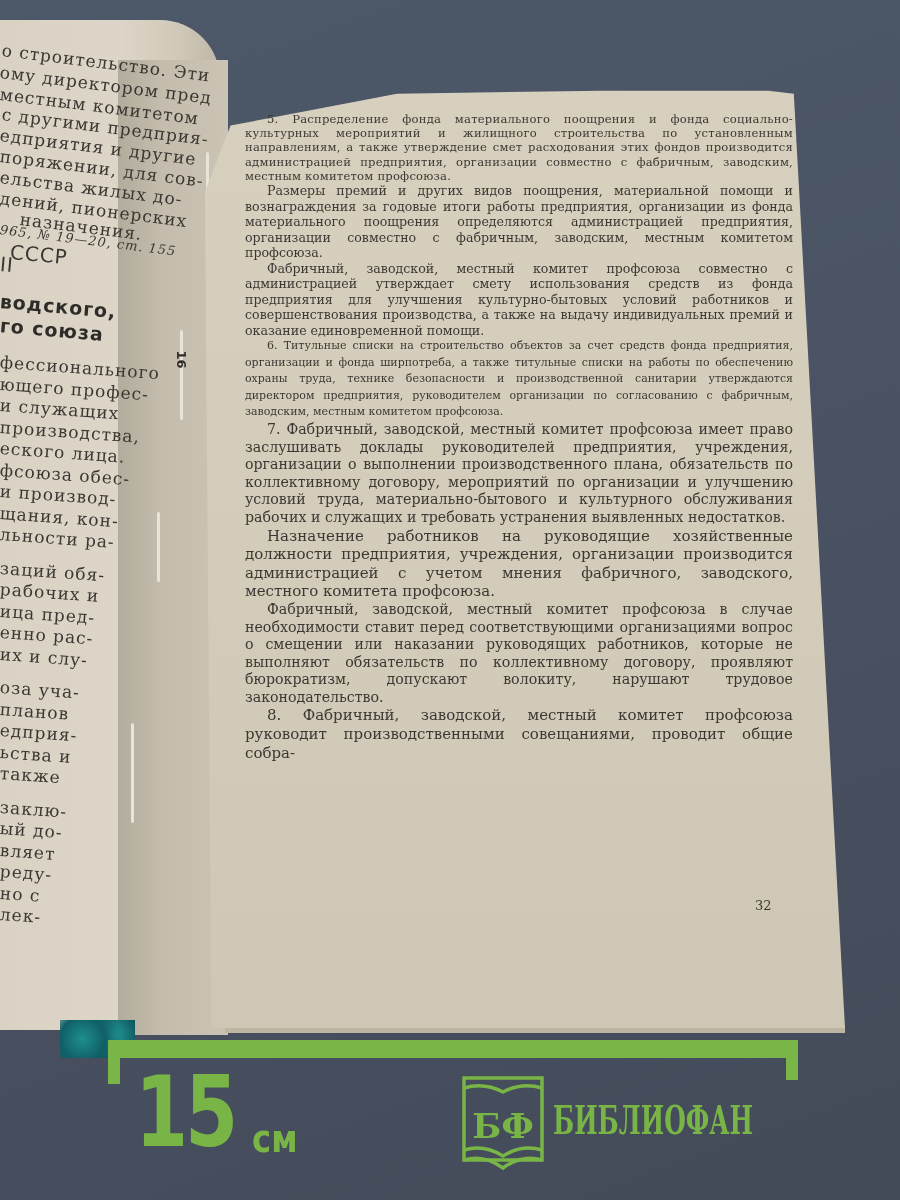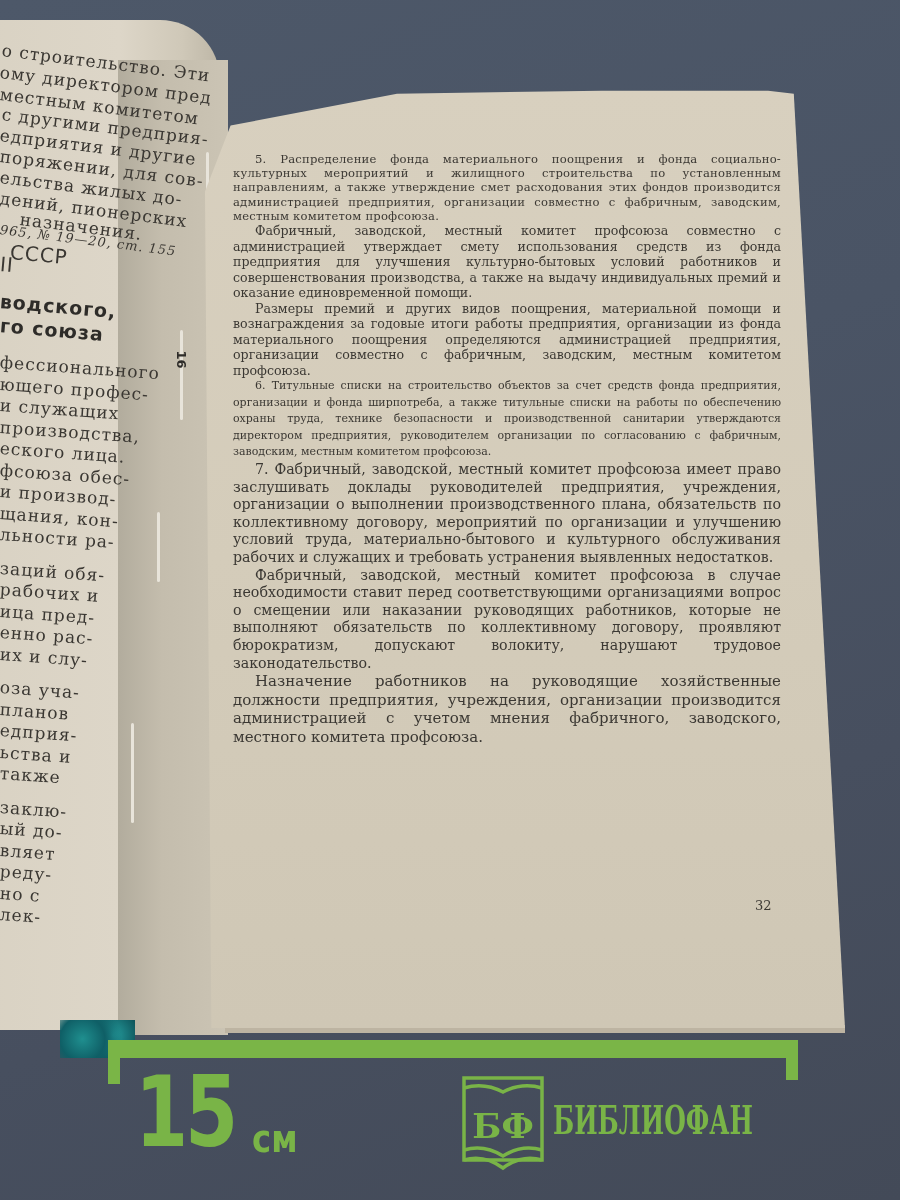--- a/index.html
+++ b/index.html
@@ -20,21 +20,21 @@
   .gutter{position:absolute;left:118px;top:60px;width:110px;height:975px;
     background:linear-gradient(90deg,#b2ac9d 0%,#c4bdad 40%,#cbc4b4 100%);}
   .stitch{position:absolute;width:3px;background:#e8e4da;border-radius:2px;}
   .side-num{position:absolute;left:172px;top:352px;font-size:13px;color:#2e2c29;
     transform:rotate(90deg);font-family:"DejaVu Sans",sans-serif;font-weight:bold;}
   
   .right-page{position:absolute;left:205px;top:88px;width:640px;height:940px;
     background:linear-gradient(180deg,#d8d0bf 0%,#d4ccba 50%,#cfc7b5 100%);
     clip-path:polygon(4% 4%,30% 0.6%,62% 0.3%,88% 0.3%,92% 0.6%,100% 100%,1% 100%,0% 11%);}
   .right-edge{position:absolute;left:225px;top:1025px;width:620px;height:8px;background:#bdb4a2;}
-  .page-text{position:absolute;left:233px;top:112px;width:548px;color:#3b3833;margin-top:40px;}
+  .page-text{position:absolute;left:245px;top:112px;width:548px;color:#3b3833;}
   .para{margin:0;text-align:justify;text-indent:22px;}
   .p-small{font-size:11.6px;line-height:14.2px;letter-spacing:0.2px;}
   .p-mid{font-size:12.6px;line-height:15.5px;}
   .p-large{font-size:11px;line-height:16.6px;}
   .p-xl{font-size:14.2px;line-height:17.6px;}
   .p-xxl{font-size:15px;line-height:18.6px;}
   .page-number{position:absolute;left:755px;top:898px;font-size:13px;color:#3b3833;}
   
   .cloth{position:absolute;left:60px;top:1020px;width:75px;height:38px;
     background:radial-gradient(circle at 30% 50%,#1f8f8f 0%,#0f5f66 40%,transparent 70%),
@@ -106,26 +106,27 @@
       <div class="left-line " style="top: 839.5px; left: 0px; transform: rotate(4deg); transform-origin: left center;">вляет</div>
       <div class="left-line " style="top: 861px; left: 0px; transform: rotate(4deg); transform-origin: left center;">реду-</div>
       <div class="left-line " style="top: 882.5px; left: 0px; transform: rotate(4deg); transform-origin: left center;">но с</div>
       <div class="left-line " style="top: 904px; left: 0px; transform: rotate(4deg); transform-origin: left center;">лек-</div>
     </div>
 
   <div class="right-edge"></div>
   <div class="right-page"></div>
   <div class="page-text" id="page-text">
       <p class="para p-small">5. Распределение фонда материального поощрения и фонда социально-культурных мероприятий и жилищного строительства по установленным направлениям, а также утверждение смет расходования этих фондов производится администрацией предприятия, организации совместно с фабричным, заводским, местным комитетом профсоюза.</p>
+      <p class="para p-mid">Размеры премий и других видов поощрения, материальной помощи и вознаграждения за годовые итоги работы предприятия, организации из фонда материального поощрения определяются администрацией предприятия, организации совместно с фабричным, заводским, местным комитетом профсоюза.</p>
       <p class="para p-mid">Фабричный, заводской, местный комитет профсоюза совместно с администрацией утверждает смету использования средств из фонда предприятия для улучшения культурно-бытовых условий работников и совершенствования производства, а также на выдачу индивидуальных премий и оказание единовременной помощи.</p>
-      <p class="para p-mid">Размеры премий и других видов поощрения, материальной помощи и вознаграждения за годовые итоги работы предприятия, организации из фонда материального поощрения определяются администрацией предприятия, организации совместно с фабричным, заводским, местным комитетом профсоюза.</p>
       <p class="para p-large">6. Титульные списки на строительство объектов за счет средств фонда предприятия, организации и фонда ширпотреба, а также титульные списки на работы по обеспечению охраны труда, технике безопасности и производственной санитарии утверждаются директором предприятия, руководителем организации по согласованию с фабричным, заводским, местным комитетом профсоюза.</p>
       <p class="para p-xl">7. Фабричный, заводской, местный комитет профсоюза имеет право заслушивать доклады руководителей предприятия, учреждения, организации о выполнении производственного плана, обязательств по коллективному договору, мероприятий по организации и улучшению условий труда, материально-бытового и культурного обслуживания рабочих и служащих и требовать устранения выявленных недостатков.</p>
+      <p class="para p-xxl">Назначение работников на руководящие хозяйственные должности предприятия, учреждения, организации производится администрацией с учетом мнения фабричного, заводского, местного комитета профсоюза.</p>
       <p class="para p-xl">Фабричный, заводской, местный комитет профсоюза в случае необходимости ставит перед соответствующими организациями вопрос о смещении или наказании руководящих работников, которые не выполняют обязательств по коллективному договору, проявляют бюрократизм, допускают волокиту, нарушают трудовое законодательство.</p>
-      <p class="para p-xxl">Назначение работников на руководящие хозяйственные должности предприятия, учреждения, организации производится администрацией с учетом мнения фабричного, заводского, местного комитета профсоюза.</p>
+      <p class="para p-xxl">8. Фабричный, заводской, местный комитет профсоюза руководит производственными совещаниями, проводит общие собра-</p>
     </div>
   <div class="page-number">32</div>
 
   <div class="cloth"></div>
 
   <div class="ruler-bar"></div>
   <div class="ruler-tick-left"></div>
   <div class="ruler-tick-right"></div>
   <div class="ruler-label">15</div>
   <div class="ruler-unit">см</div>

